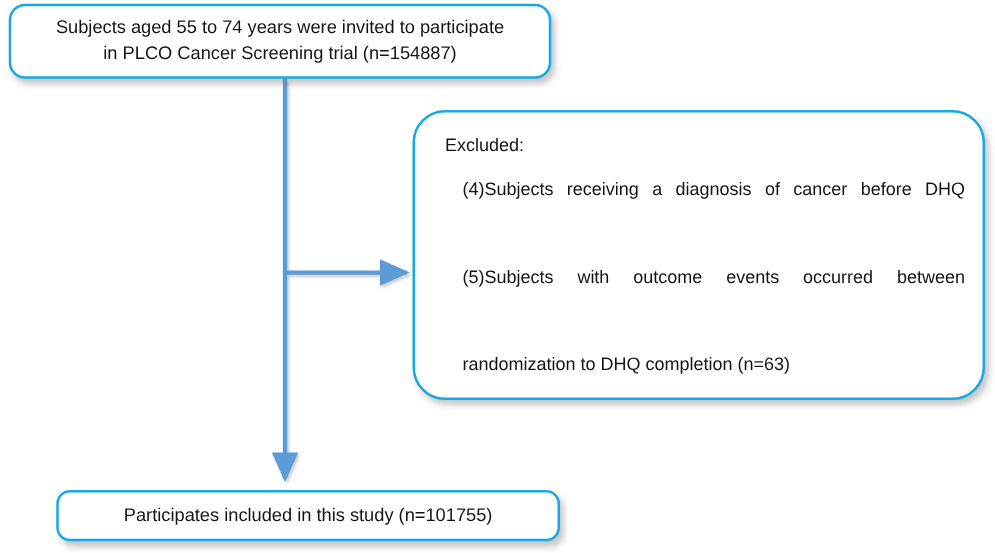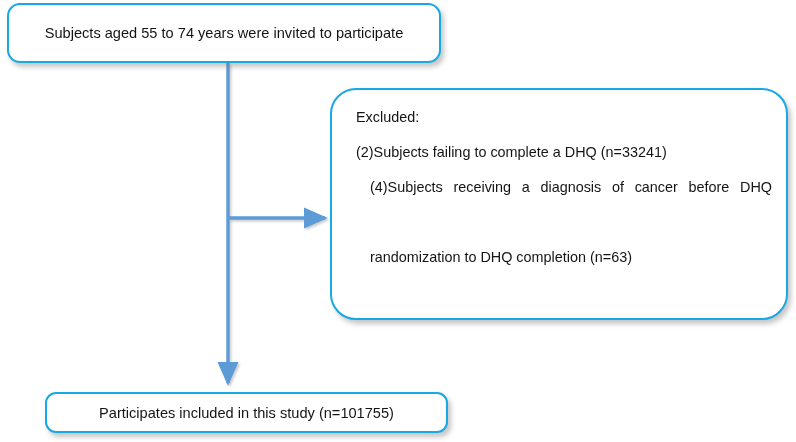--- a/index.html
+++ b/index.html
@@ -128,36 +128,37 @@
     <g filter="url(#softshadow)">
       <path d="M228,63 L228,383" stroke="#5B9BD5" stroke-width="3.4" fill="none" marker-end="url(#arrowhead)"></path>
 
       <path d="M228,218 L325,218" stroke="#5B9BD5" stroke-width="3.4" fill="none" marker-end="url(#arrowhead)"></path>
     </g>
   </svg>
 
   <div class="flow-box" id="box-enrolled">
     <div class="box-text">
       <span>Subjects aged 55 to 74 years were invited to participate</span><br>
+      <span>in PLCO Cancer Screening trial (n=154887)</span>
     </div>
   </div>
 
   <div class="flow-box" id="box-excluded">
     <div class="excl-inner">
       <div class="excl-line">Excluded:</div>
 
 
-      <div class="excl-line">(2)Subjects failing to complete a DHQ (n=33241)</div>
 
 
       <div class="excl-line wrapped">
         <span class="justify-row">(4)Subjects receiving a diagnosis of cancer before DHQ</span>
       </div>
 
       <div class="excl-line wrapped">
+        <span class="justify-row">(5)Subjects with outcome events occurred between</span>
         <span>randomization to DHQ completion (n=63)</span>
       </div>
     </div>
   </div>
 
   <div class="flow-box" id="box-included">
     <div class="box-text">Participates included in this study (n=101755)</div>
   </div>
 
 </div>

